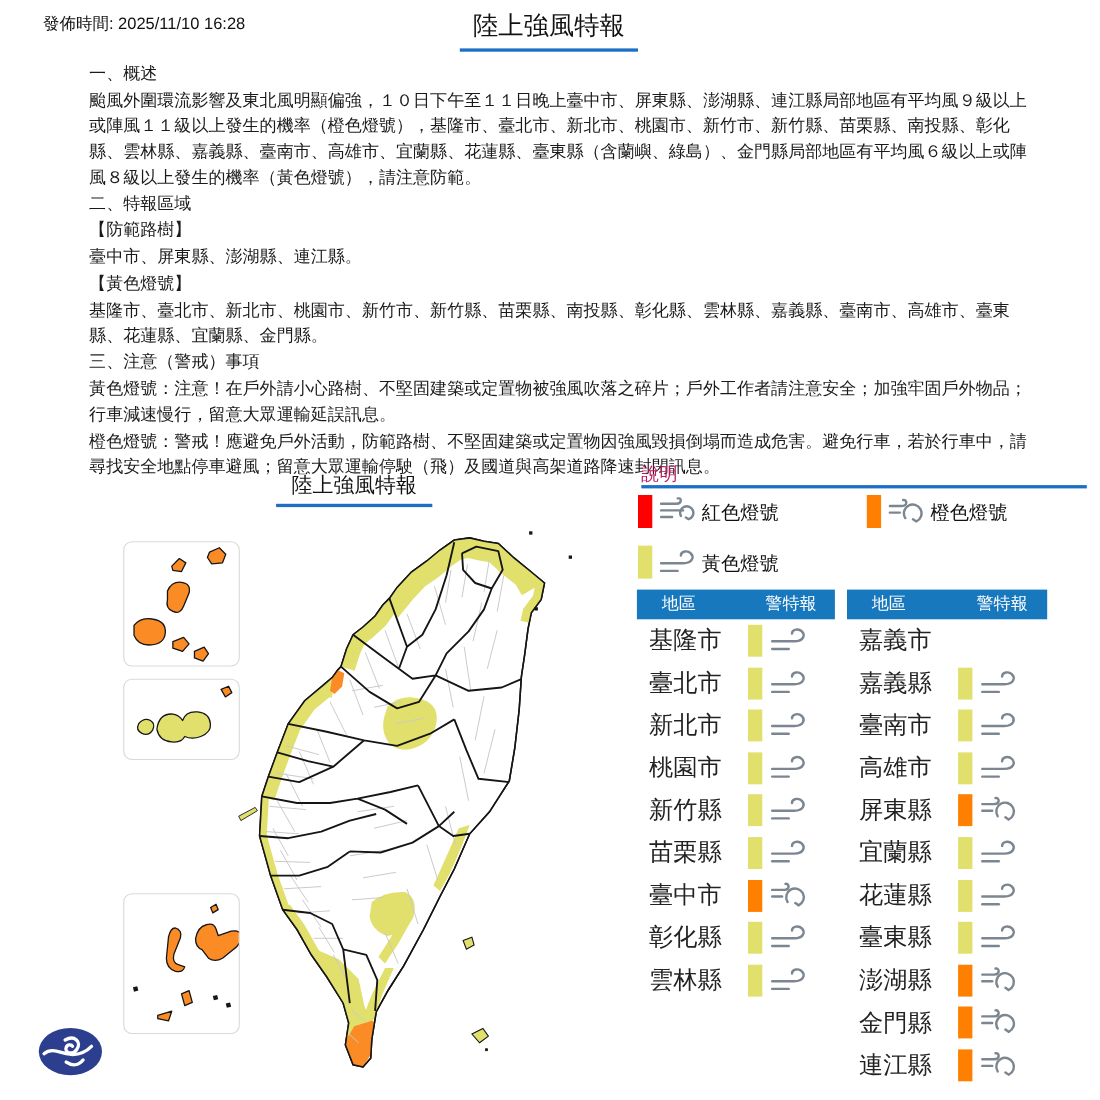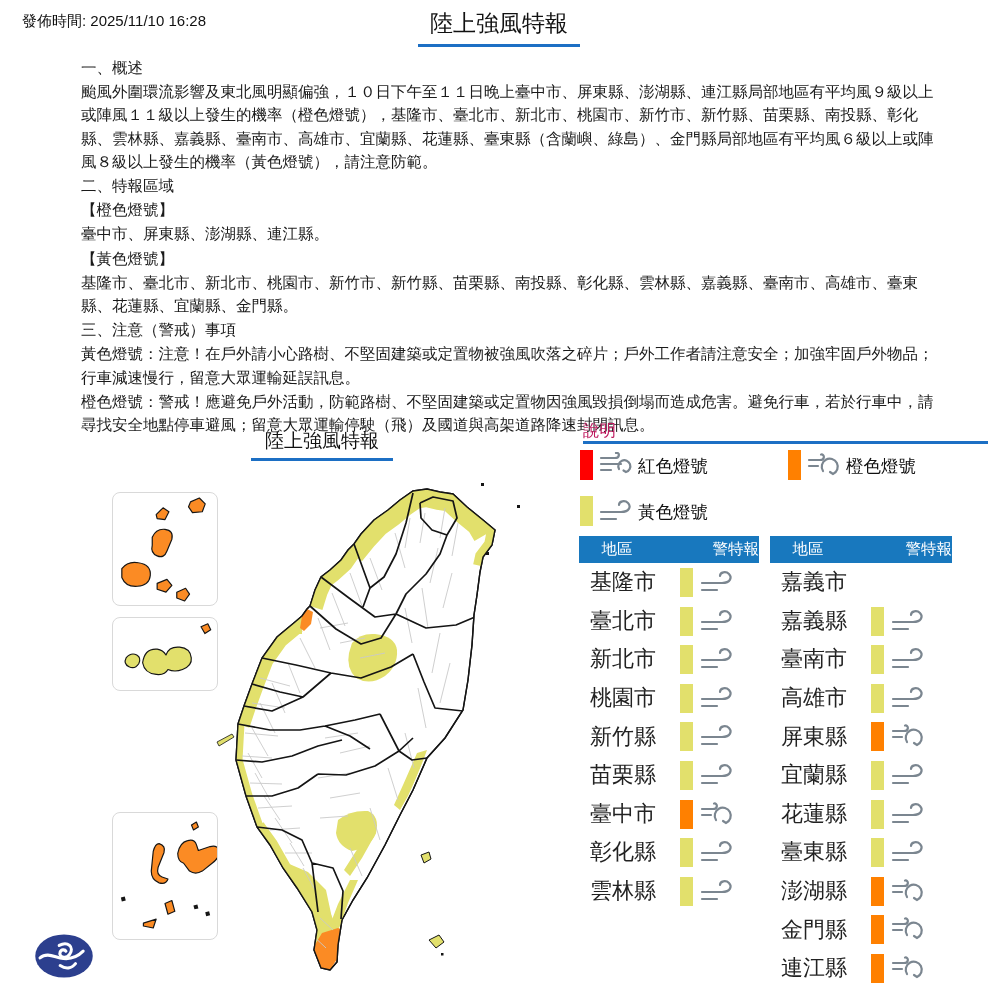--- a/index.html
+++ b/index.html
@@ -3,21 +3,21 @@
 <meta charset="utf-8">
 <style>
   :root{
     --yellow:#E2E06C; --orange:#FF8000; --map-orange:#FB8B24; --red:#FF0000;
     --hblue:#1878BE; --ublue:#1C6FC4; --ink:#1a1a1a;
   }
   *{margin:0;padding:0;box-sizing:border-box;}
   body{background:#fff;font-family:"Liberation Sans","DejaVu Sans",sans-serif;color:var(--ink);}
   #canvas{position:relative;width:1000px;height:1000px;background:#fff;overflow:hidden;}
 
-  .timestamp{position:absolute;left:22px;top:12px;font-size:15px;color:#111;}
+  .timestamp{position:absolute;left:39px;top:12px;font-size:15px;color:#111;}
   .main-title{position:absolute;left:418px;top:8px;width:162px;text-align:center;
     font-size:23px;color:#111;padding-bottom:5px;border-bottom:3px solid var(--ublue);}
 
   #doc-body{position:absolute;left:80px;top:55px;width:858px;font-size:15.5px;line-height:23.2px;color:#1a1a1a;}
   #doc-body p{margin:1px;}
 
   .map-title{position:absolute;left:251px;top:428px;width:142px;text-align:center;
     font-size:19px;color:#111;padding-bottom:4px;border-bottom:3px solid var(--ublue);}
 
   .inset{position:absolute;background:#fff;border:1px solid #d9d9d9;border-radius:8px;}
@@ -39,21 +39,21 @@
   .legend-item{position:absolute;height:32px;}
   .legend-swatch{position:absolute;left:0;top:0;width:13px;height:30px;}
   .legend-icon{position:absolute;left:19px;top:2px;width:36px;height:27px;}
   .legend-label{position:absolute;left:58px;top:4px;font-size:17.5px;color:#111;white-space:nowrap;}
 
   .wtable{position:absolute;top:536px;}
   #wtable-0{left:579px;width:180px;}
   #wtable-1{left:770px;width:182px;}
   .wt-header{display:flex;align-items:center;height:27px;background:var(--hblue);color:#fff;font-size:15.5px;gap:24px;}
   .wt-h1{width:76px;text-align:center;}
-  .wt-h2{flex:1;text-align:right;}
+  .wt-h2{flex:1;text-align:center;}
   .wt-rows{position:relative;}
   .wt-row{position:relative;height:38.6px;}
   .wt-label{position:absolute;left:11px;top:50%;transform:translateY(-50%);font-size:22px;color:#222;white-space:nowrap;}
   .wt-swatch{position:absolute;left:101px;top:5px;width:13px;height:29px;}
   .wt-icon{position:absolute;left:121px;top:6px;width:36px;height:27px;}
   .wt-icon svg,.legend-icon svg{width:100%;height:100%;display:block;}
 
   #cwa-logo{position:absolute;left:34px;top:933px;width:60px;height:46px;}
 </style>
 </head>
@@ -61,21 +61,21 @@
 
 <div id="canvas">
 
   <div class="timestamp">發佈時間: 2025/11/10 16:28</div>
   <div class="main-title">陸上強風特報</div>
 
   <div id="doc-body">
       <p>一、概述</p>
       <p>颱風外圍環流影響及東北風明顯偏強，１０日下午至１１日晚上臺中市、屏東縣、澎湖縣、連江縣局部地區有平均風９級以上或陣風１１級以上發生的機率（橙色燈號），基隆市、臺北市、新北市、桃園市、新竹市、新竹縣、苗栗縣、南投縣、彰化縣、雲林縣、嘉義縣、臺南市、高雄市、宜蘭縣、花蓮縣、臺東縣（含蘭嶼、綠島）、金門縣局部地區有平均風６級以上或陣風８級以上發生的機率（黃色燈號），請注意防範。</p>
       <p>二、特報區域</p>
-      <p>【橙色燈號】</p>
+      <p>【防範路樹】</p>
       <p>臺中市、屏東縣、澎湖縣、連江縣。</p>
       <p>【黃色燈號】</p>
       <p>基隆市、臺北市、新北市、桃園市、新竹市、新竹縣、苗栗縣、南投縣、彰化縣、雲林縣、嘉義縣、臺南市、高雄市、臺東縣、花蓮縣、宜蘭縣、金門縣。</p>
       <p>三、注意（警戒）事項</p>
       <p>黃色燈號：注意！在戶外請小心路樹、不堅固建築或定置物被強風吹落之碎片；戶外工作者請注意安全；加強牢固戶外物品；行車減速慢行，留意大眾運輸延誤訊息。</p>
       <p>橙色燈號：警戒！應避免戶外活動，防範路樹、不堅固建築或定置物因強風毀損倒塌而造成危害。避免行車，若於行車中，請尋找安全地點停車避風；留意大眾運輸停駛（飛）及國道與高架道路降速封閉訊息。</p>
     </div>
 
   <div class="map-title">陸上強風特報</div>
 

